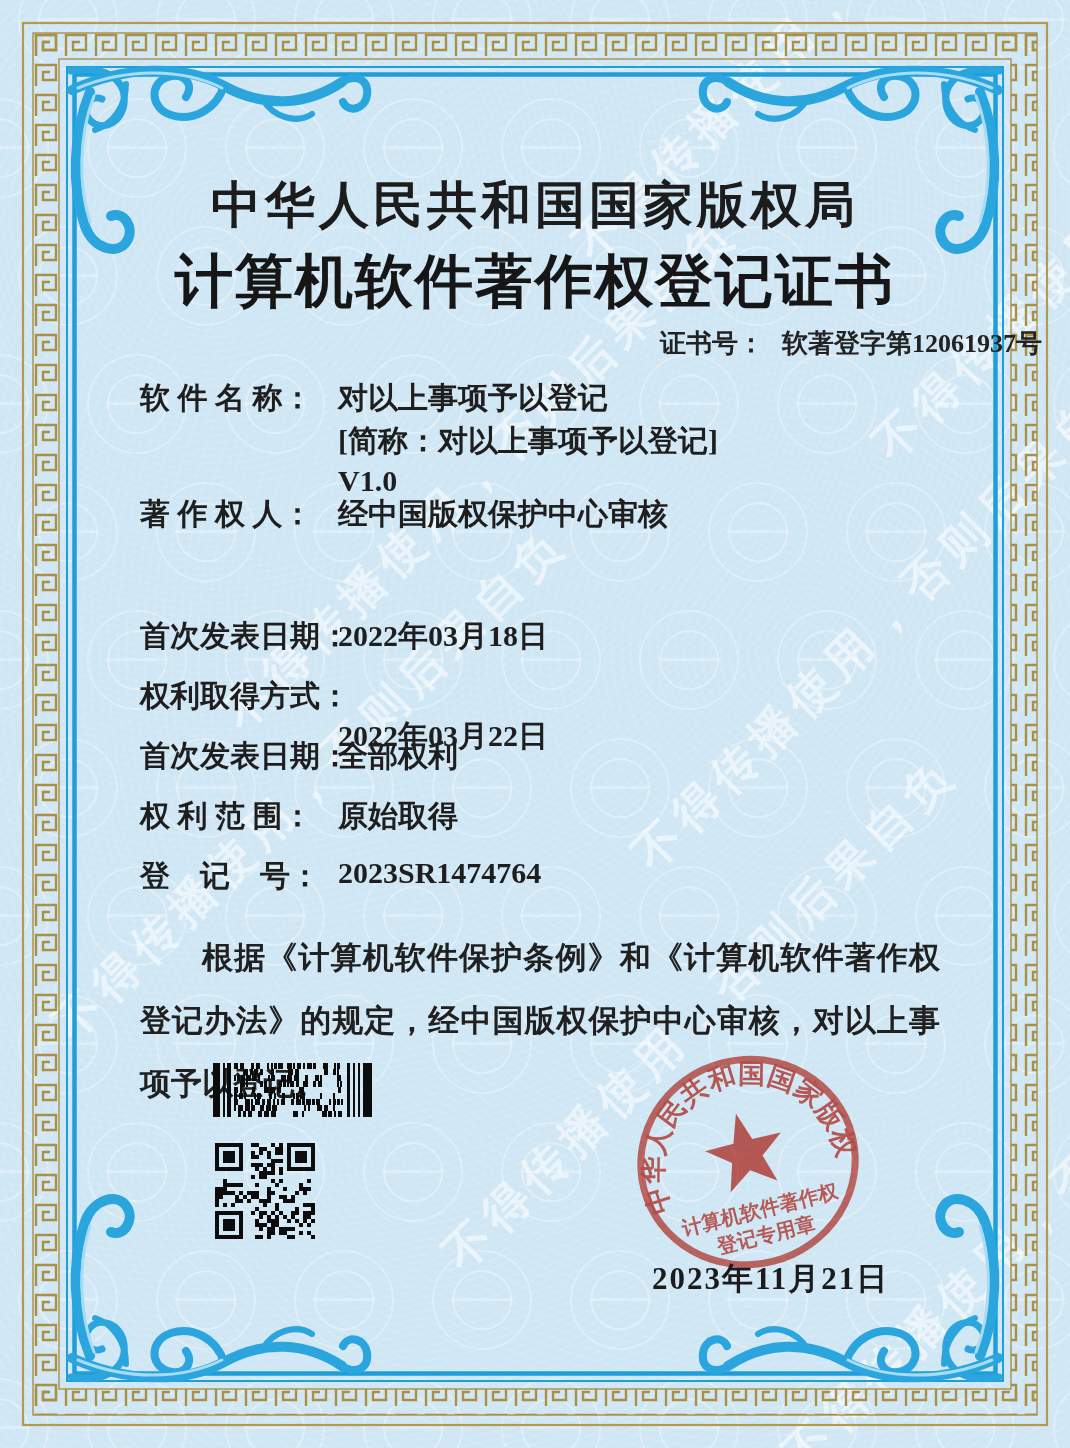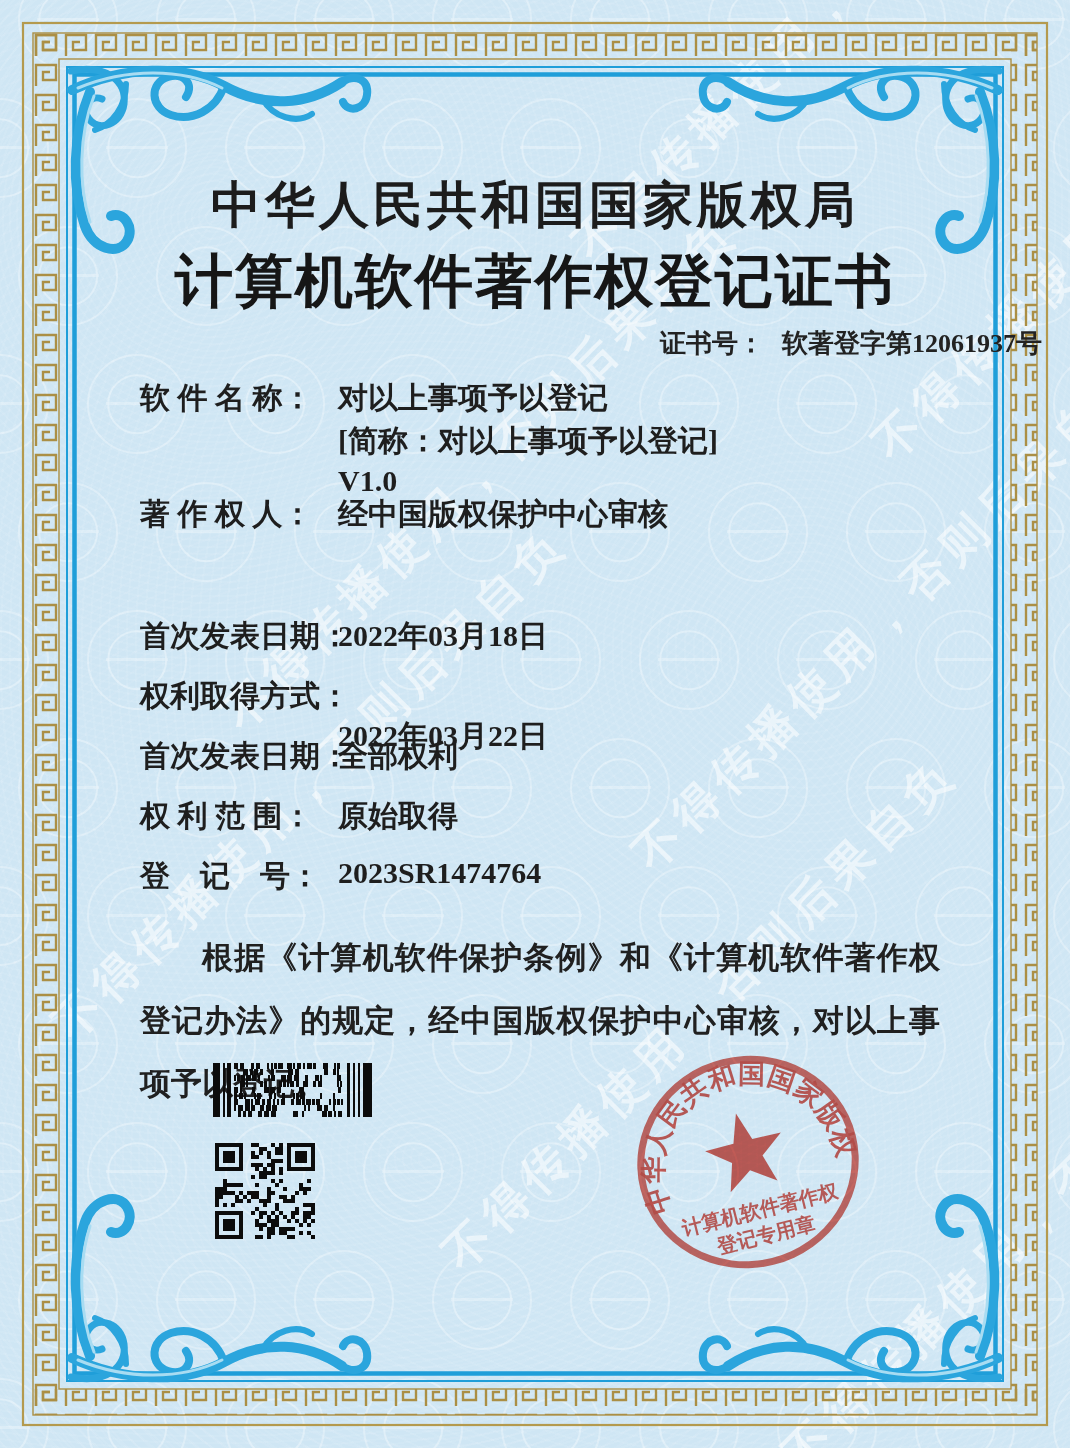--- a/index.html
+++ b/index.html
@@ -981,13 +981,14 @@
       </defs>
       <text font-size="27" font-weight="bold" fill="#d5443a" font-family="Liberation Serif, serif" opacity=".92">
         <textPath href="#sealArc" startOffset="4" textLength="332" id="seal-ring-text">中华人民共和国国家版权局</textPath>
       </text>
       <polygon points="111,56 120.7,84.7 150,85.3 126.7,103.1 135.1,131.2 111,114.5 86.9,131.2 95.3,103.1 72,85.3 101.3,84.7" fill="#d5443a" opacity=".92"></polygon>
       <text id="seal-line1" x="111" y="162" text-anchor="middle" font-size="20" font-weight="bold" fill="#d5443a" opacity=".9" font-family="Liberation Serif, serif">计算机软件著作权</text>
       <text id="seal-line2" x="111" y="188" text-anchor="middle" font-size="20" font-weight="bold" fill="#d5443a" opacity=".9" font-family="Liberation Serif, serif">登记专用章</text>
     </svg>
   </div>
 
+  <div class="issue-date">2023年11月21日</div>
 </div>
 
 </body></html>

